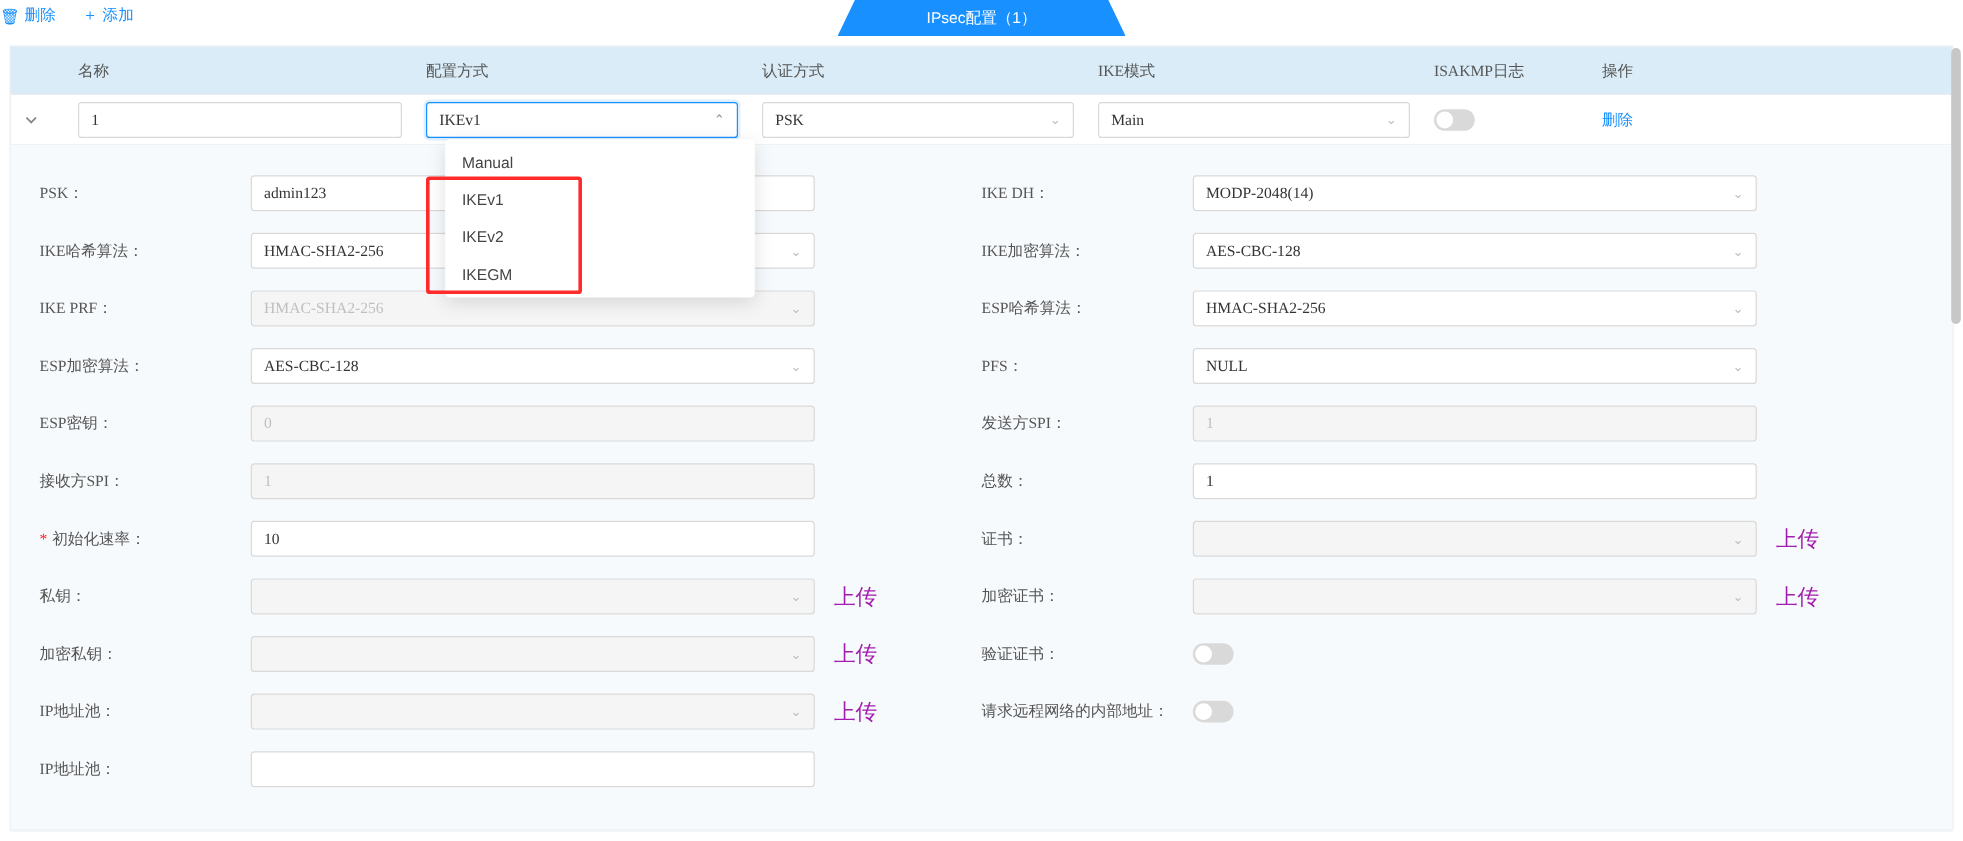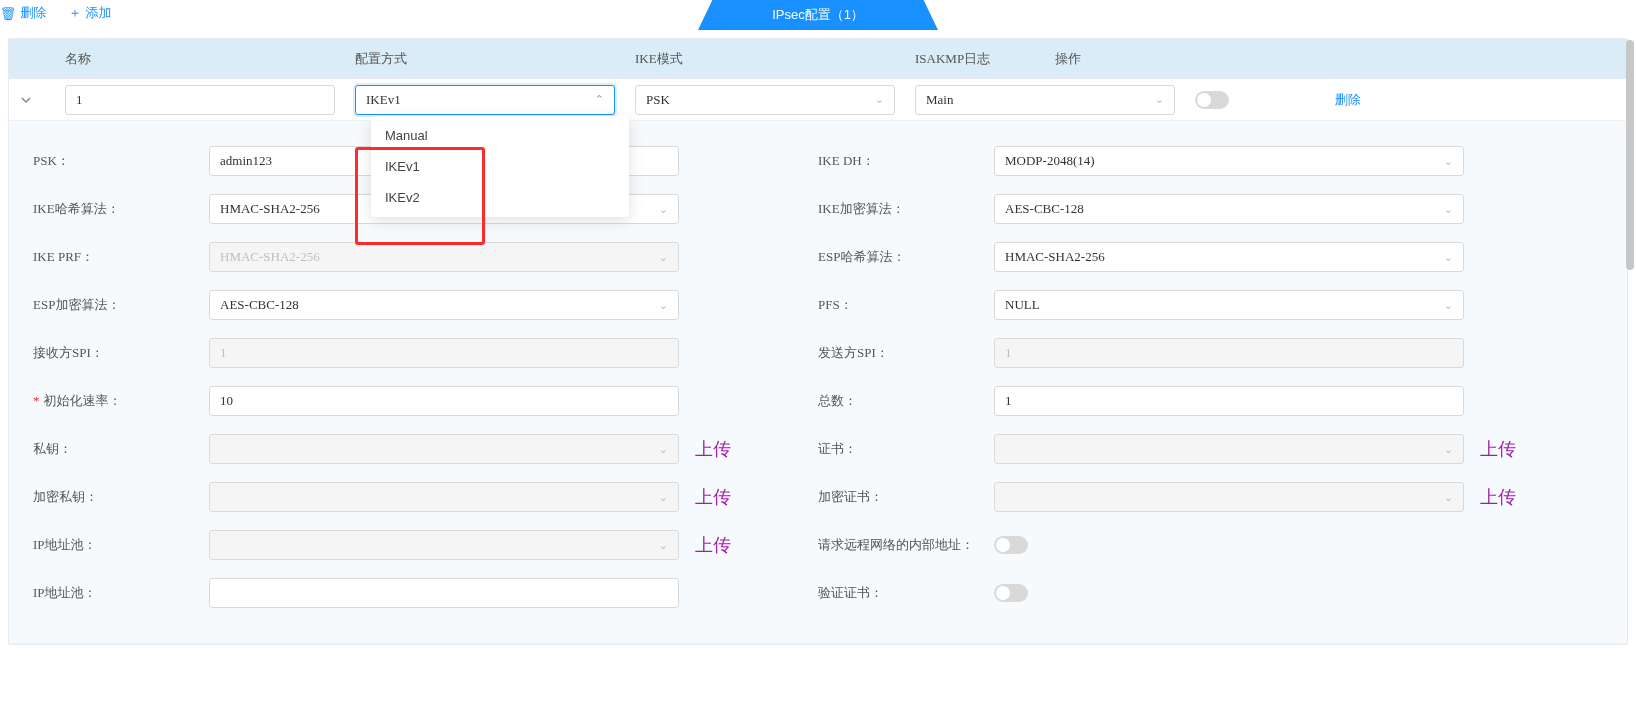--- a/index.html
+++ b/index.html
@@ -201,20 +201,21 @@
     </span>
   </div>
 </div>
 
 <div class="table-wrap">
 
   <div class="thead">
     <div class="th col-expand"></div>
     <div class="th col-name">名称</div>
     <div class="th col-config">配置方式</div>
+    <div class="th col-auth">认证方式</div>
     <div class="th col-ike">IKE模式</div>
     <div class="th col-log">ISAKMP日志</div>
     <div class="th col-op">操作</div>
   </div>
 
   <div class="trow">
     <div class="td col-expand">
       <span class="expand-icon">
         <svg width="12" height="12" viewBox="0 0 12 12">
             <path d="M2 4 L6 8 L10 4" fill="none" stroke="#888" stroke-width="1.5"></path>
@@ -289,20 +290,28 @@
         <div class="form-row">
           <div class="form-label">ESP加密算法：</div>
           <div class="form-field">
             <div class="select">
               <span>AES-CBC-128</span>
               <span class="caret">⌄</span>
             </div>
           </div>
         </div>
 
+        <div class="form-row">
+          <div class="form-label">ESP密钥：</div>
+          <div class="form-field">
+            <div class="input disabled">
+              <span>0</span>
+            </div>
+          </div>
+        </div>
 
         <div class="form-row">
           <div class="form-label">接收方SPI：</div>
           <div class="form-field">
             <div class="input disabled">
               <span>1</span>
             </div>
           </div>
         </div>
 
@@ -433,36 +442,37 @@
           <div class="form-field">
             <div class="select disabled">
               <span></span>
               <span class="caret">⌄</span>
             </div>
           </div>
           <span class="upload-link">上传</span>
         </div>
 
         <div class="form-row">
+          <div class="form-label">验证证书：</div>
+          <div class="switch"></div>
+        </div>
+
+        <div class="form-row">
           <div class="form-label">请求远程网络的内部地址：</div>
-          <div class="switch"></div>
-        </div>
-
-        <div class="form-row">
-          <div class="form-label">验证证书：</div>
           <div class="switch"></div>
         </div>
 
       </div>
     </div>
   </div>
 </div>
 
 <div class="dropdown-pop">
   <div class="dropdown-item">Manual</div>
   <div class="dropdown-item">IKEv1</div>
   <div class="dropdown-item">IKEv2</div>
+  <div class="dropdown-item">IKEGM</div>
 </div>
 <div class="dropdown-highlight"></div>
 
 <div class="page-scrollbar">
   <div class="page-scroll-thumb"></div>
 </div>
 
 </body></html>

